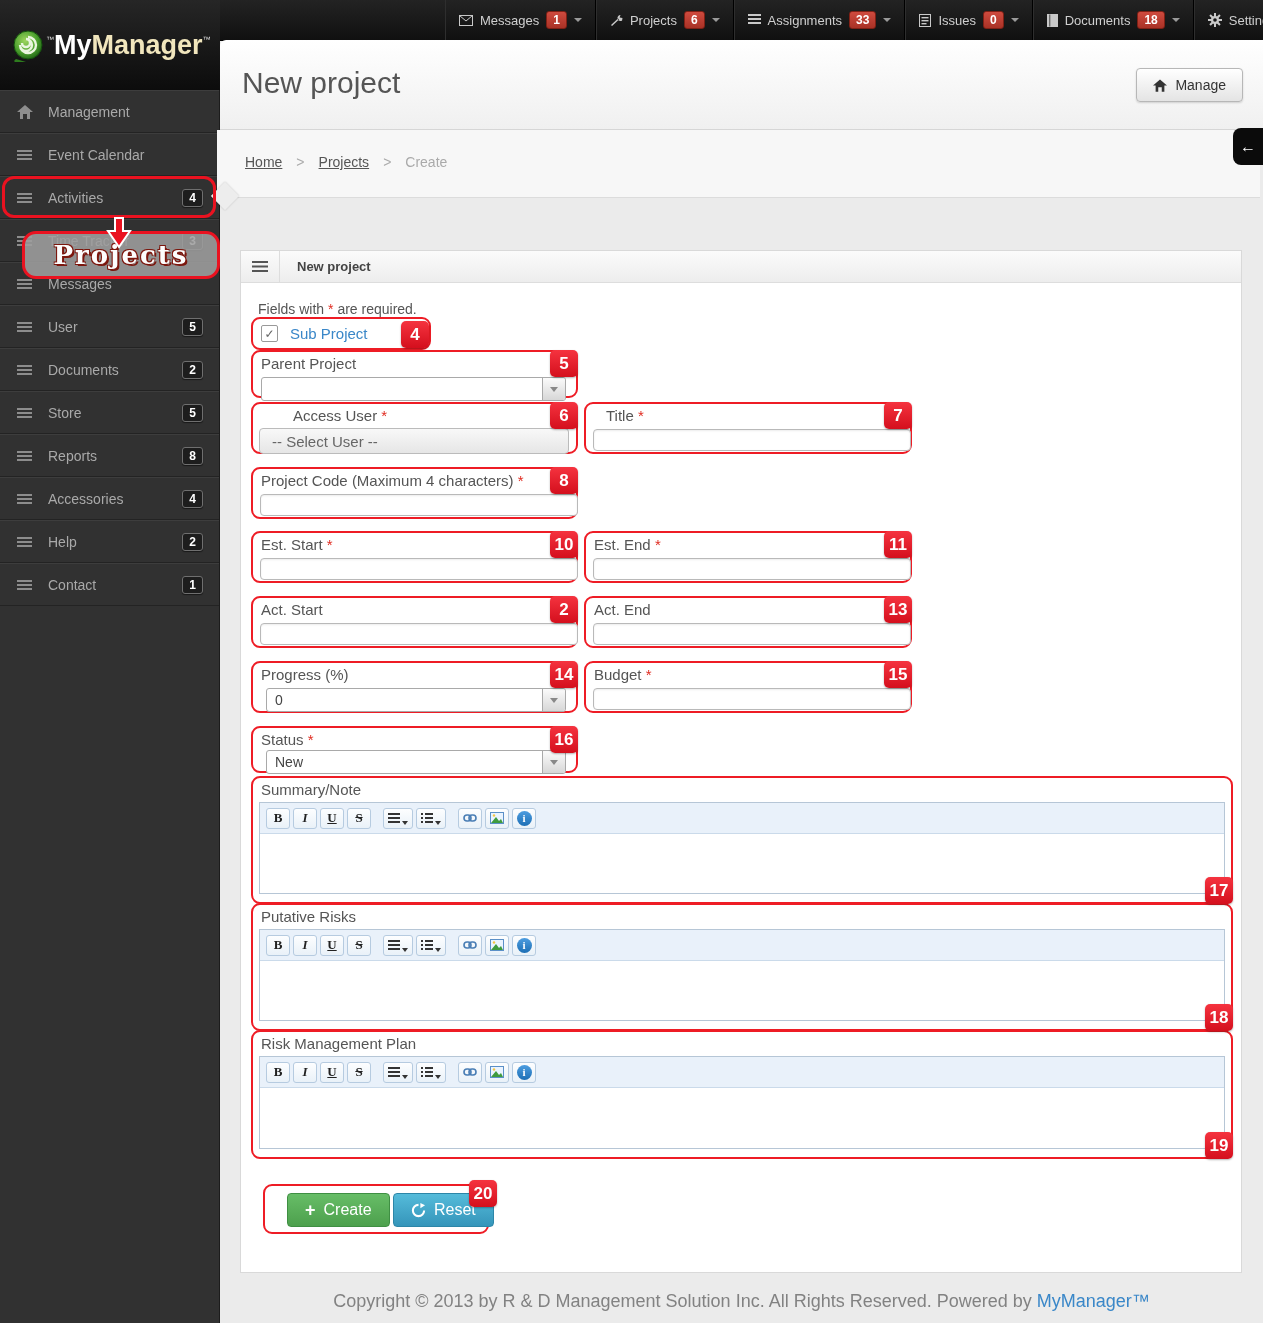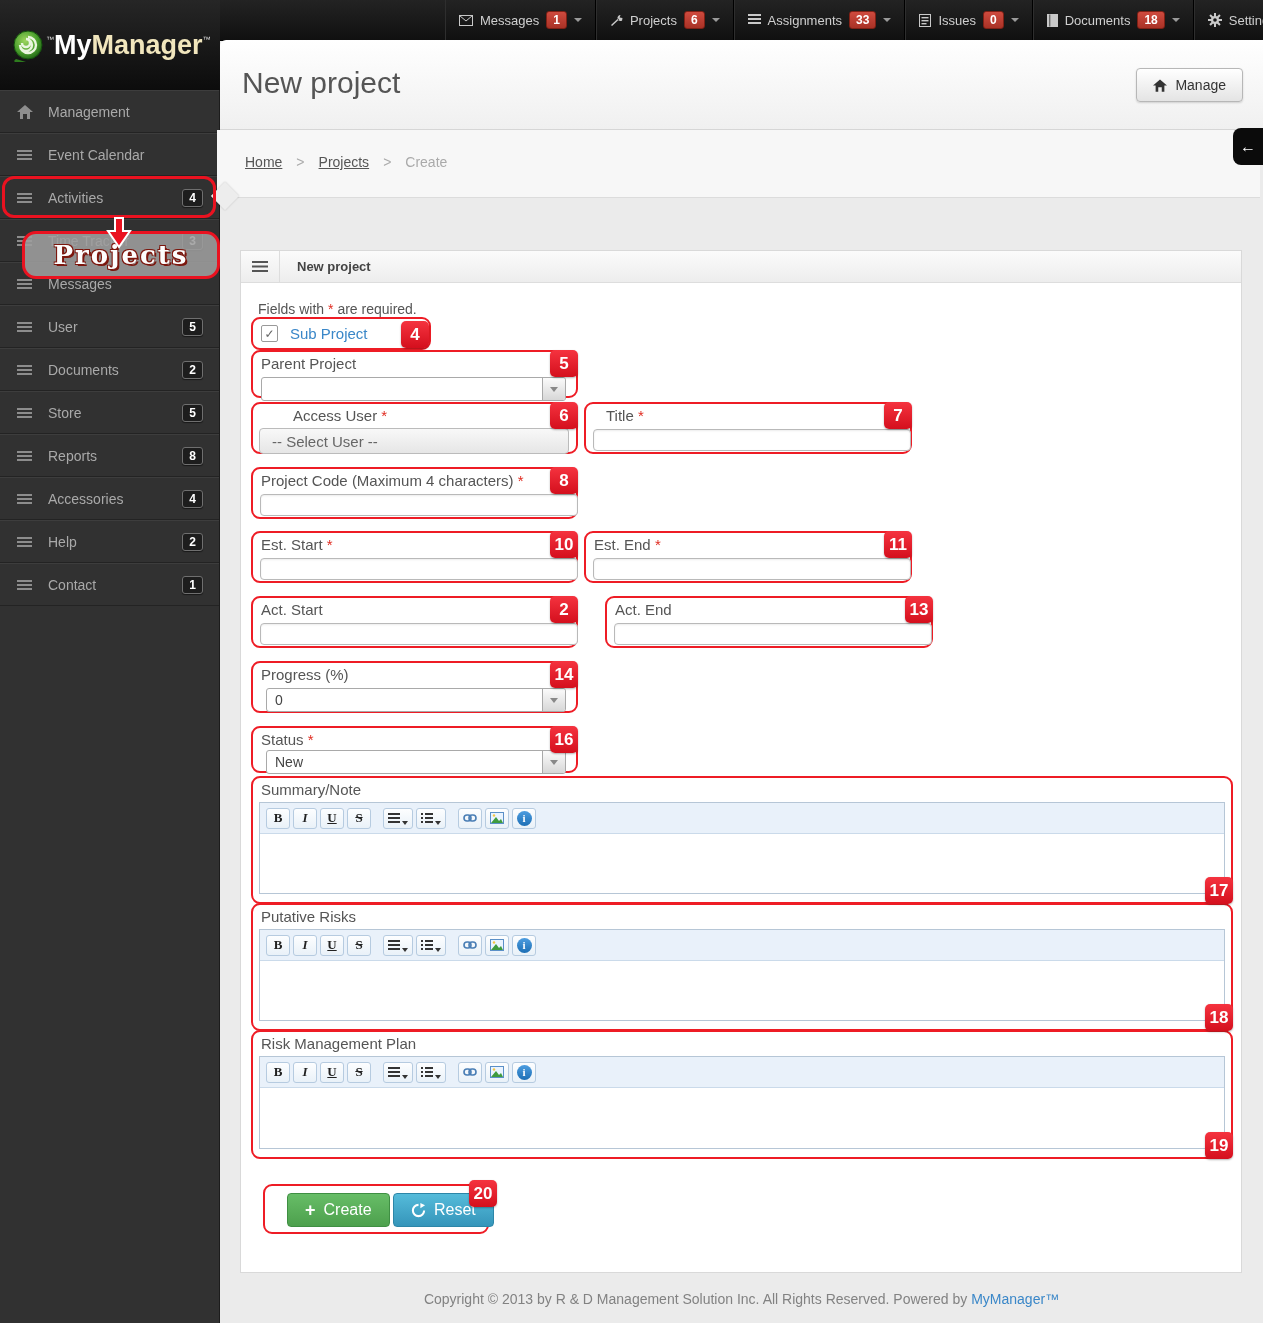--- a/index.html
+++ b/index.html
@@ -90,21 +90,21 @@
   .ed-wide{width:30px;}
   .ic-info{width:15px;height:15px;border-radius:50%;background:linear-gradient(#4d9de0,#1d6fb5);color:#fff;font-family:"Liberation Serif",serif;font-size:11px;font-weight:bold;display:flex;align-items:center;justify-content:center;}
   .ed-body{position:absolute;left:0;right:0;top:31px;bottom:0;background:#fff;cursor:text;}
 
   
   .abtn{display:inline-flex;align-items:center;gap:8px;height:34px;border-radius:4px;color:#fff;font-size:16px;padding:0 17px;cursor:pointer;border:1px solid;font-family:"Liberation Sans",sans-serif;}
   .abtn-create{position:absolute;left:22px;top:7px;background:linear-gradient(#67bd67,#4da04d);border-color:#3f8f43;}
   .abtn-reset{position:absolute;left:128px;top:7px;background:linear-gradient(#55bbda,#3595ba);border-color:#2d86a8;}
   .plus{font-weight:bold;font-size:18px;}
 
-  .footer{position:absolute;left:220px;top:1291px;width:1043px;text-align:center;font-size:14px;color:#828282;}
+  .footer{position:absolute;left:220px;top:1291px;width:1043px;text-align:center;font-size:18px;color:#828282;}
   .footer .brandlink{color:#3a87c8;cursor:pointer;}
   svg{display:block;}
 </style>
 </head>
 <body>
 
 <div id="app">
 
   <div class="topbar">
     <div class="nav">
@@ -369,35 +369,40 @@
       <div class="fg-label"><span>Est. End</span> <span class="req">*</span></div>
       <input class="tinput" value="" style="">
       <span class="num-badge b-tr">11</span>
     </div>
 
     <div class="fg" style="left:10px;top:345px;width:327px;height:52px;">
       <div class="fg-label">Act. Start</div>
       <input class="tinput" value="" style="">
       <span class="num-badge b-tr">2</span>
     </div>
-    <div class="fg" style="left:343px;top:345px;width:328px;height:52px;margin-left:21px;">
+    <div class="fg" style="left:343px;top:345px;width:328px;height:52px;">
       <div class="fg-label">Act. End</div>
       <input class="tinput" value="" style="">
       <span class="num-badge b-tr">13</span>
     </div>
 
     <div class="fg" style="left:10px;top:410px;width:327px;height:52px;">
       <div class="fg-label">Progress (%)</div>
       <div class="sel">
         <span class="sel-val">0</span>
         <span class="sel-btn">
             <i></i>
           </span>
       </div>
       <span class="num-badge b-tr">14</span>
+    </div>
+    <div class="fg" style="left:343px;top:410px;width:328px;height:52px;">
+      <div class="fg-label"><span>Budget</span> <span class="req">*</span></div>
+      <input class="tinput" value="" style="">
+      <span class="num-badge b-tr">15</span>
     </div>
 
     <div class="fg" style="left:10px;top:475px;width:327px;height:47px;">
       <div class="fg-label"><span>Status</span> <span class="req">*</span></div>
       <div class="sel" style="top:22px;">
         <span class="sel-val">New</span>
         <span class="sel-btn">
             <i></i>
           </span>
       </div>

